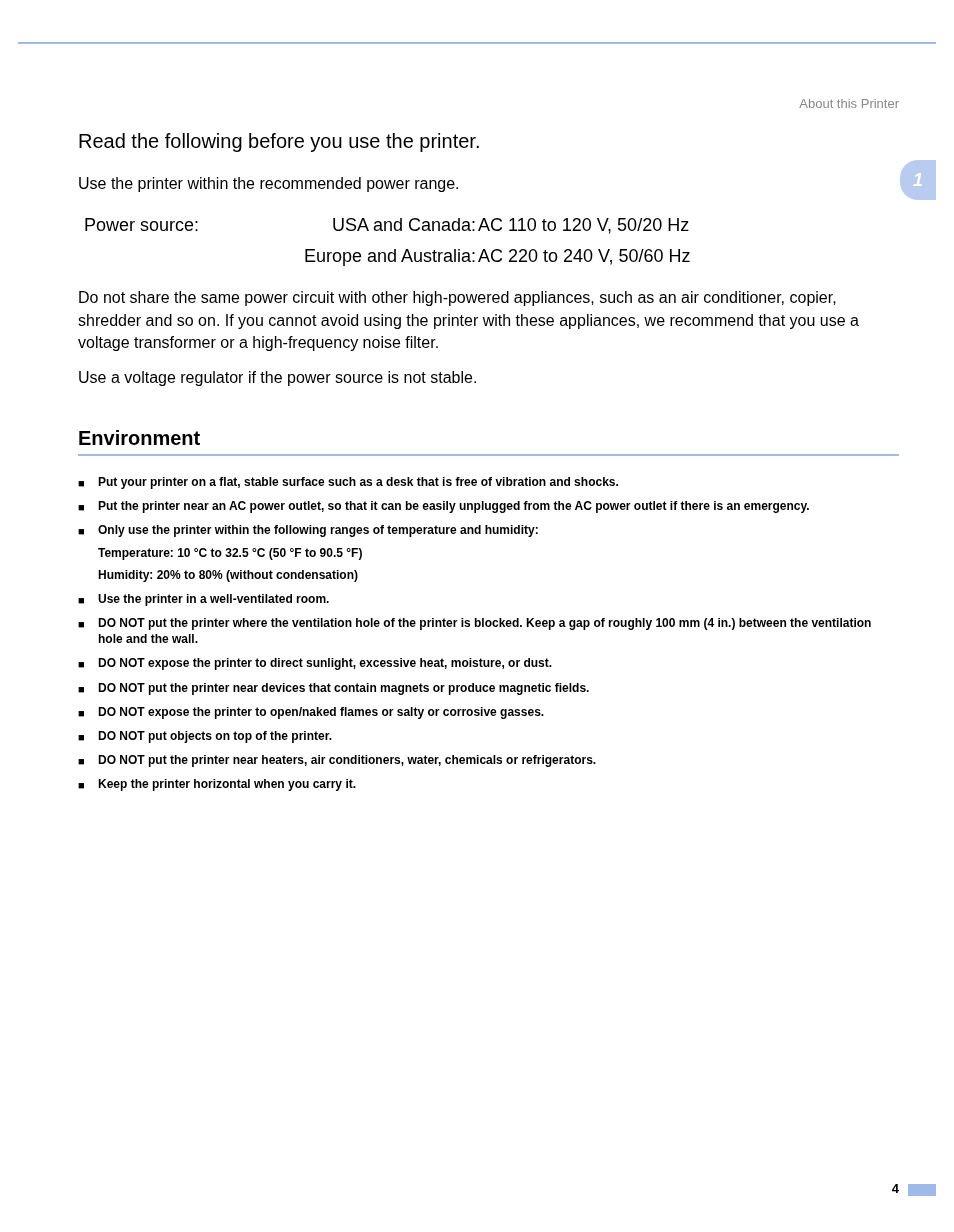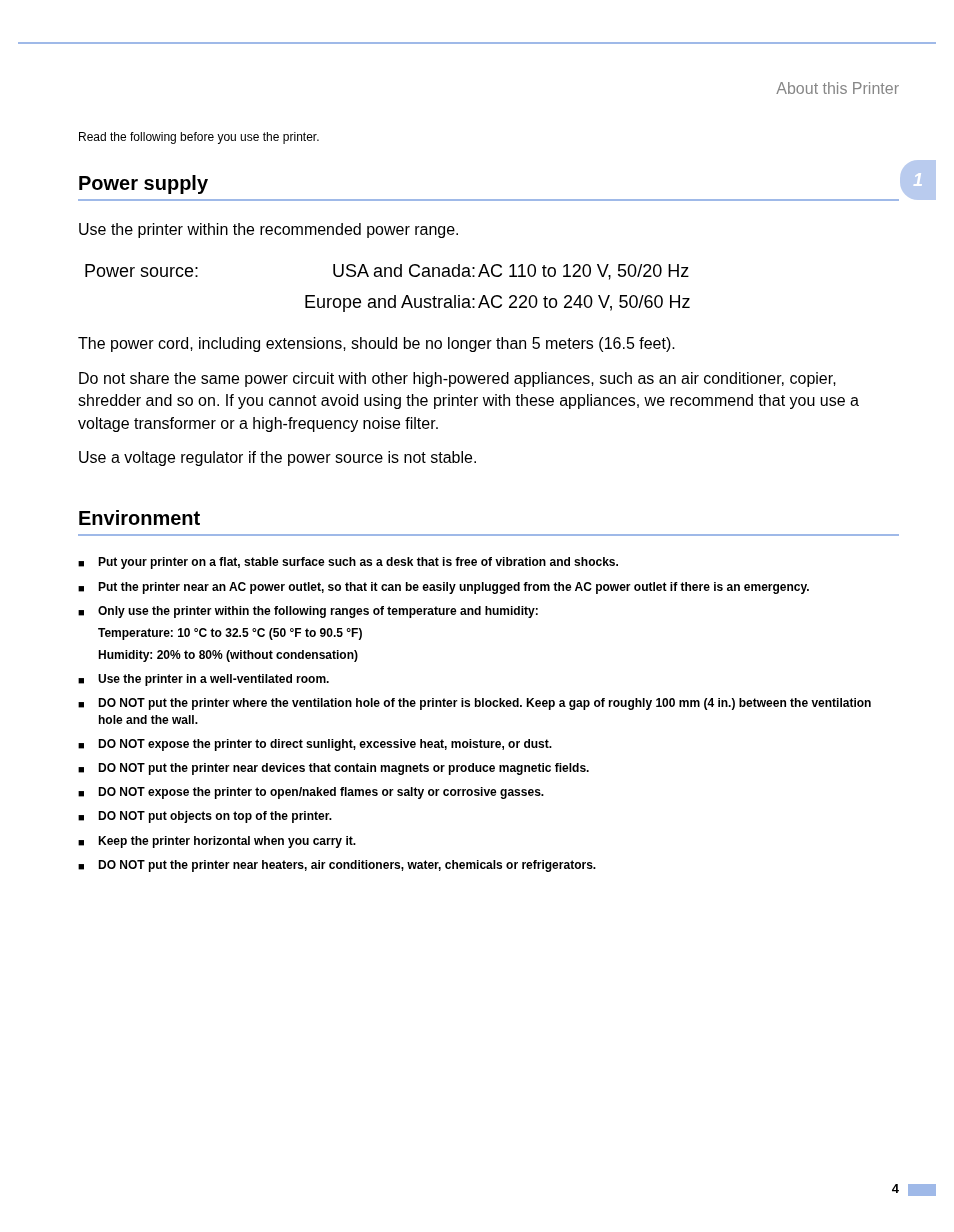--- a/index.html
+++ b/index.html
@@ -14,22 +14,22 @@
     position: absolute;
     left: 18px;
     right: 18px;
     top: 42px;
     height: 2px;
     background: #9fb9e8;
   }
   .header-text {
     position: absolute;
     right: 55px;
-    top: 80px;
-    font-size: 16px;
+    top: 96px;
+    font-size: 13px;
     color: #888;
   }
   .chapter-tab {
     position: absolute;
     right: 18px;
     top: 160px;
     width: 36px;
     height: 40px;
     background: #b9cbee;
     border-radius: 18px 0 0 18px;
@@ -46,22 +46,22 @@
     left: 78px;
     right: 55px;
     top: 130px;
   }
   h1 {
     font-size: 30px;
     font-weight: bold;
     margin-bottom: 20px;
   }
   .intro {
-    font-size: 12px;
-    margin-bottom: 28px;
+    font-size: 20px;
+    margin-bottom: 20px;
   }
   h2 {
     font-size: 20px;
     font-weight: bold;
     border-bottom: 2px solid #9fb9e8;
     padding-bottom: 4px;
     margin-bottom: 18px;
   }
   .para {
     font-size: 16px;
@@ -126,39 +126,37 @@
 <body>
 
 <div class="page">
   <div class="top-rule"></div>
   <div class="header-text">About this Printer</div>
   <div class="chapter-tab">1</div>
 
   <div class="content">
     <p class="intro">Read the following before you use the printer.</p>
 
-    <h2>Power supply</h2>
     <p class="para">Use the printer within the recommended power range.</p>
 
     <table class="power-table">
       <tbody>
           <tr>
         <td class="col-label">Power source:</td>
         <td class="col-region">USA and Canada:</td>
         <td class="col-spec">AC 110 to 120 V, 50/20 Hz</td>
       </tr>
       <tr>
         <td class="col-label"></td>
         <td class="col-region">Europe and Australia:</td>
         <td class="col-spec">AC 220 to 240 V, 50/60 Hz</td>
       </tr>
     </tbody>
       </table>
 
-    <p class="para">The power cord, including extensions, should be no longer than 5 meters (16.5 feet).</p>
     <p class="para">Do not share the same power circuit with other high-powered appliances, such as an air conditioner, copier, shredder and so on. If you cannot avoid using the printer with these appliances, we recommend that you use a voltage transformer or a high-frequency noise filter.</p>
     <p class="para">Use a voltage regulator if the power source is not stable.</p>
 
     <div class="section-gap"></div>
 
     <h2>Environment</h2>
 
     <ul class="env-list">
       <li><span>Put your printer on a flat, stable surface such as a desk that is free of vibration and shocks.</span></li>
       <li><span>Put the printer near an AC power outlet, so that it can be easily unplugged from the AC power outlet if there is an emergency.</span></li>
@@ -166,20 +164,20 @@
         <span>Only use the printer within the following ranges of temperature and humidity:</span>
         <span class="sub-line">Temperature: 10 °C to 32.5 °C (50 °F to 90.5 °F)</span>
         <span class="sub-line">Humidity: 20% to 80% (without condensation)</span>
       </li>
       <li><span>Use the printer in a well-ventilated room.</span></li>
       <li><span>DO NOT put the printer where the ventilation hole of the printer is blocked. Keep a gap of roughly 100 mm (4 in.) between the ventilation hole and the wall.</span></li>
       <li><span>DO NOT expose the printer to direct sunlight, excessive heat, moisture, or dust.</span></li>
       <li><span>DO NOT put the printer near devices that contain magnets or produce magnetic fields.</span></li>
       <li><span>DO NOT expose the printer to open/naked flames or salty or corrosive gasses.</span></li>
       <li><span>DO NOT put objects on top of the printer.</span></li>
+      <li><span>DO NOT put the printer near heaters, air conditioners, water, chemicals or refrigerators.</span></li>
       <li><span>Keep the printer horizontal when you carry it.</span></li>
-      <li><span>DO NOT put the printer near heaters, air conditioners, water, chemicals or refrigerators.</span></li>
     </ul>
   </div>
 
   <div class="page-number">4</div>
   <div class="page-number-mark"></div>
 </div>
 
 </body></html>

